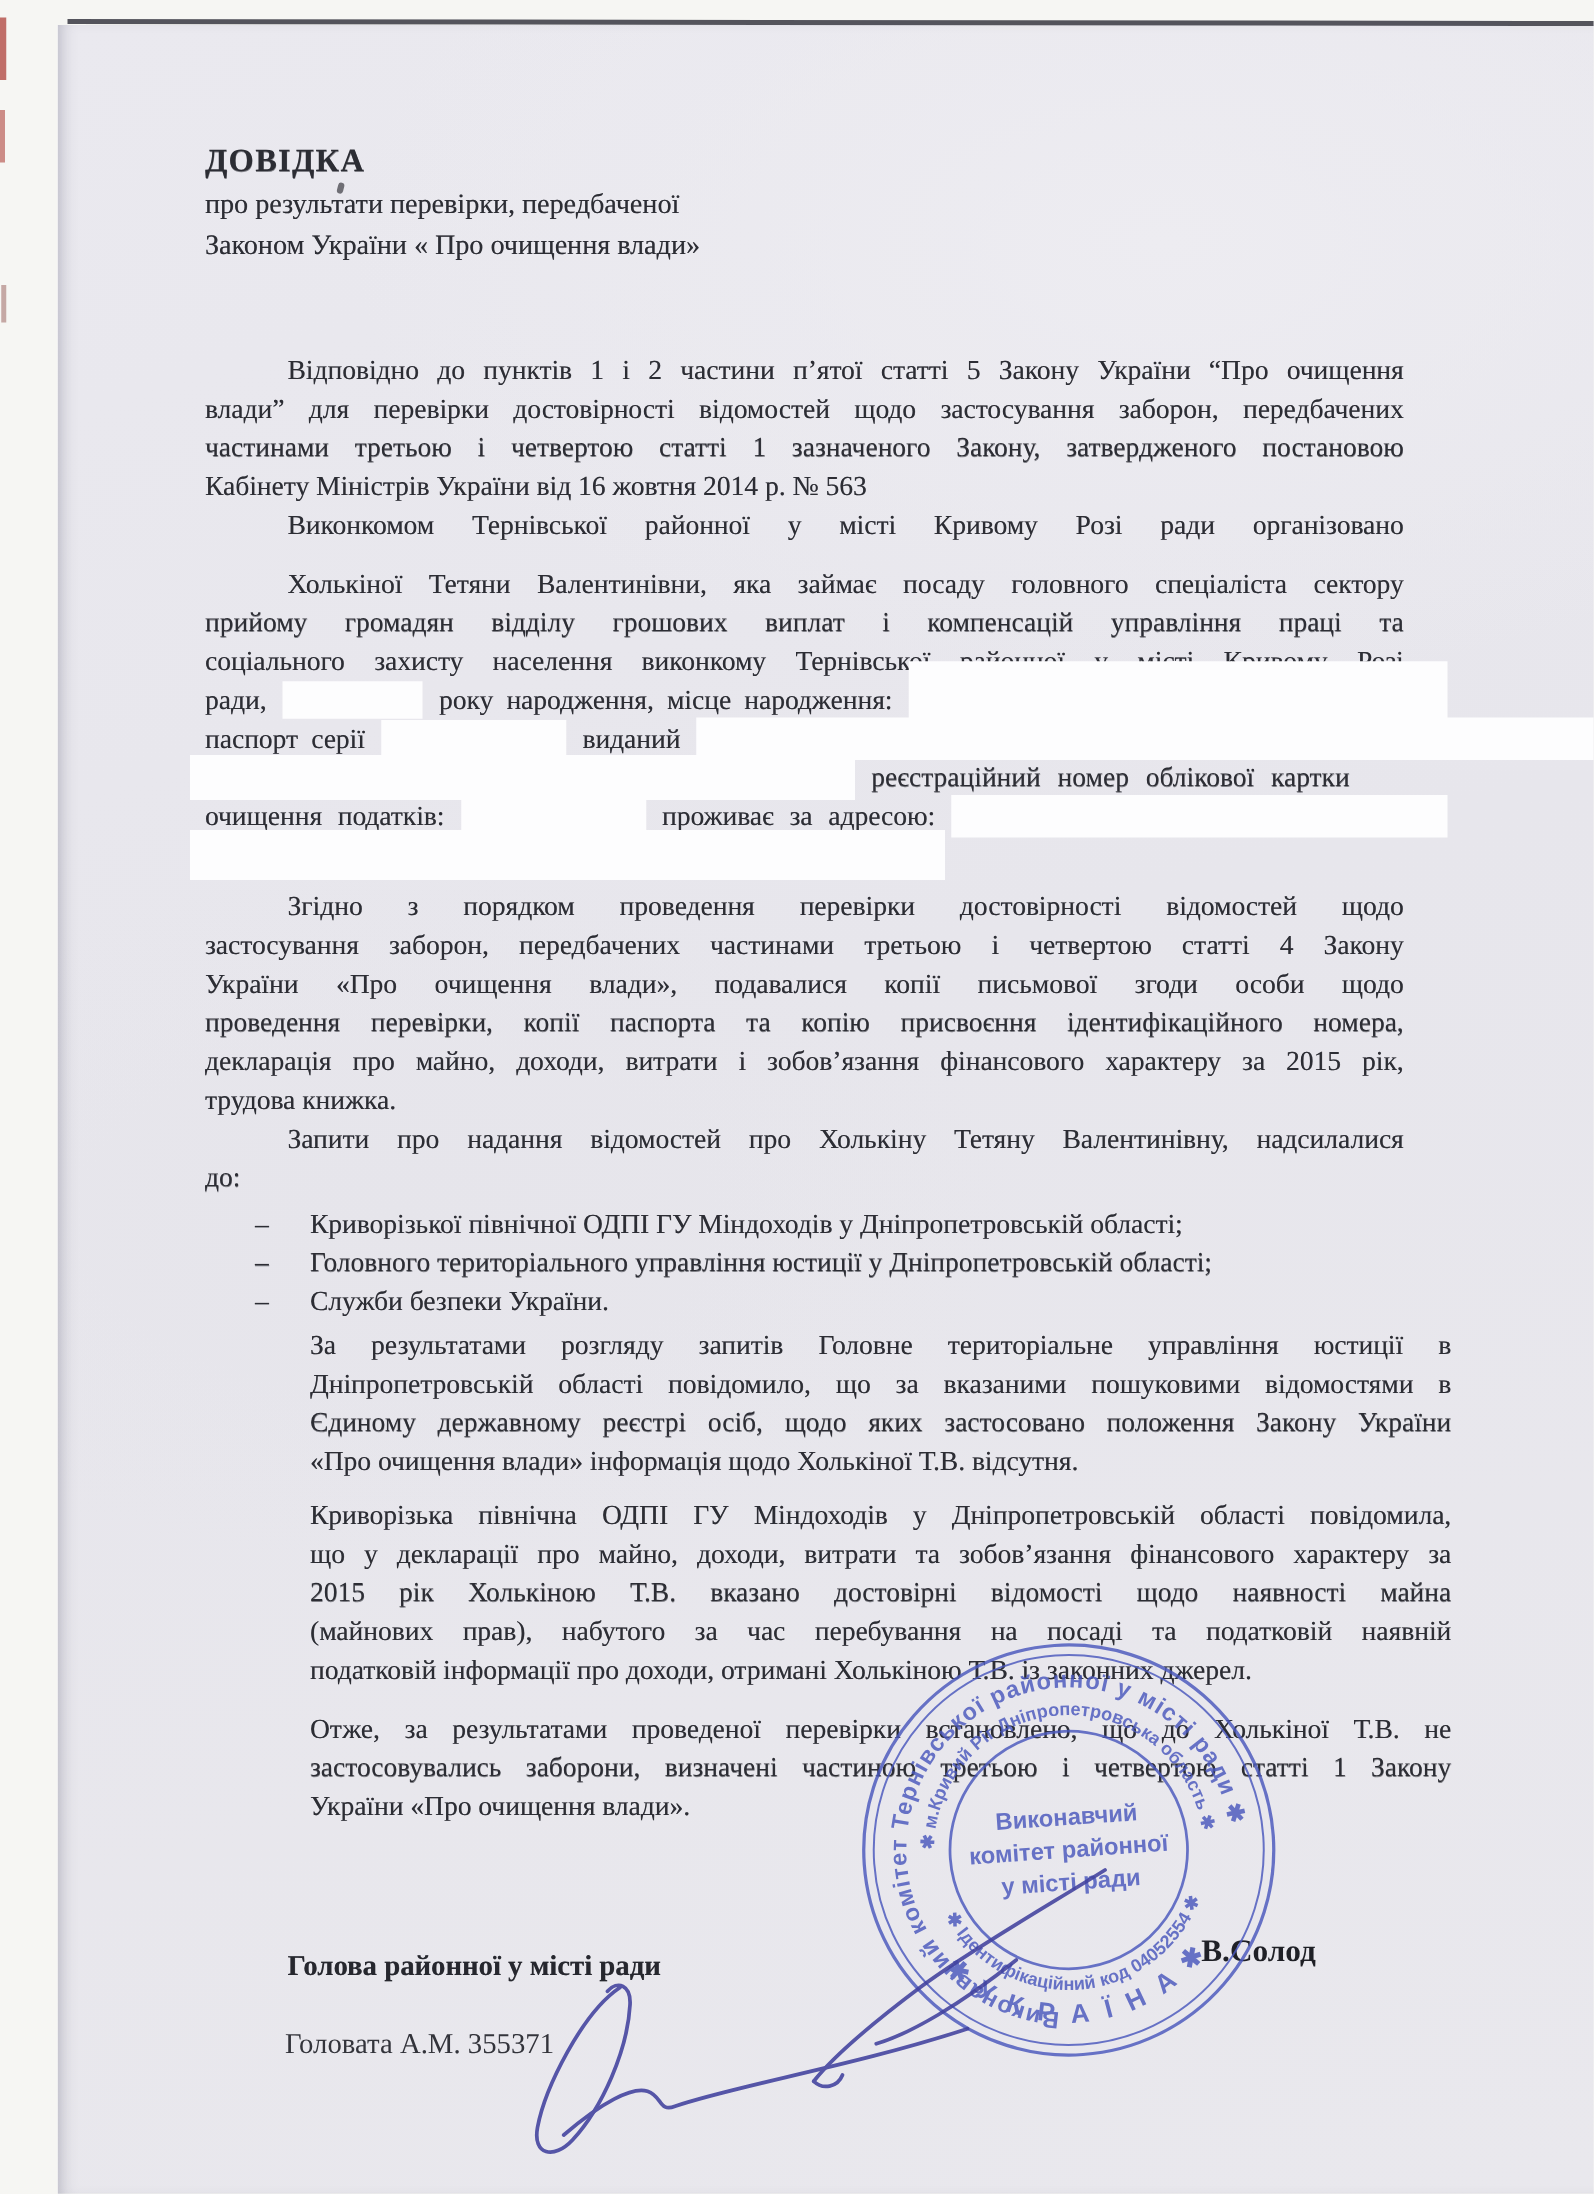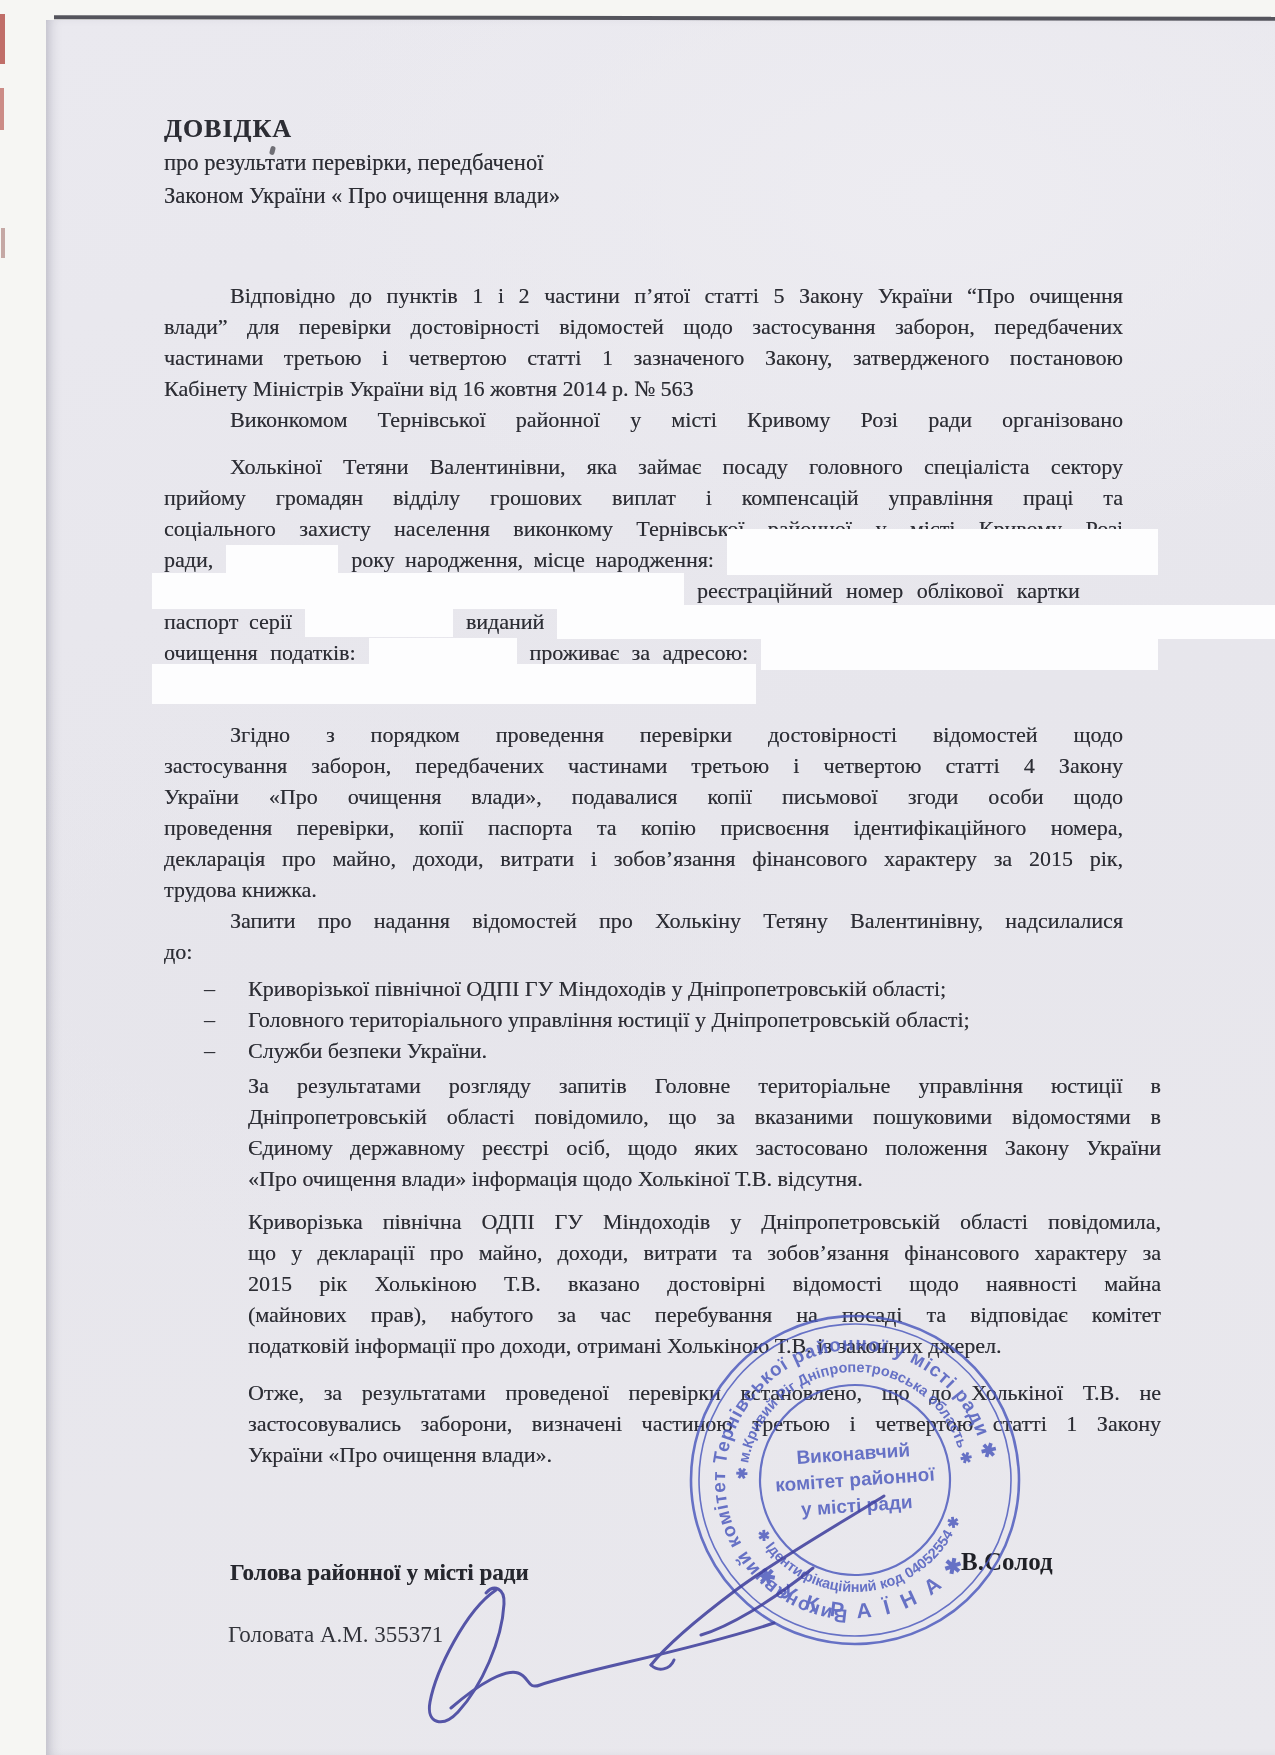--- a/index.html
+++ b/index.html
@@ -21,21 +21,21 @@
     text-shadow:0.2px 0.2px 0.35px rgba(44,45,52,.55);
   }
   .title-block{}
   .doc-title{font-size:26px;line-height:34px;font-weight:bold;letter-spacing:1px;}
   .doc-sub{font-size:22.5px;line-height:33px;}
   .para{text-align:justify;}
   .tl{text-align:justify;text-align-last:justify;}
   .tl.last{text-align-last:left;}
   .tl.just{text-align-last:justify;}
   .ind > div:first-child{text-indent:66px;}
-  .p1{margin-top:68px}.p2{}.p3{margin-top:16px}.p4{margin-top:20px}.p5{margin-top:0}
+  .p1{margin-top:68px}.p2{}.p3{margin-top:16px}.p4{margin-top:10px}.p5{margin-top:0}
   .dash-list{margin-top:6px;margin-left:40px;}
   .p6{margin-top:4px}.p7{margin-top:12px}.p8{margin-top:16px}
   .blk{margin-left:84px;margin-right:-38px;}
   .li{display:flex;line-height:31px;}
   .li .dash{width:44px;flex:none;}
   .rline{display:flex;align-items:center;height:31px;gap:13px;}
   .rline .t{white-space:pre;flex:none;}
   .rline .box{background:#fdfdfe;flex:none;}
   
   .overlay{position:absolute;left:0;top:0;width:100%;height:100%;pointer-events:none;}
@@ -84,29 +84,29 @@
       <div class="para ind p3">
           <div class="tl just">Холькіної Тетяни Валентинівни, яка займає посаду головного спеціаліста сектору</div>
           <div class="tl just">прийому громадян відділу грошових виплат і компенсацій управління праці та</div>
           <div class="tl just">соціального захисту населення виконкому Тернівської районної у місті Кривому Розі</div>
           <div class="rline" style="word-spacing: 5px;">
             <span class="t">ради,</span>
             <span class="box" style="width: 112px; height: 30px;"></span>
             <span class="t">року народження, місце народження:</span>
             <span class="box" style="flex: 1 1 auto; height: 46px; margin-right: -35px; align-self: flex-end;"></span>
           </div>
-          <div class="rline" style="word-spacing: 8px;">
-            <span class="box" style="width: 532px; height: 36px; margin-left: -12px;"></span>
-            <span class="t">реєстраційний номер облікової картки</span>
-          </div>
           <div class="rline" style="word-spacing: 5px;">
             <span class="t">паспорт серії</span>
             <span class="box" style="width: 148px; height: 30px;"></span>
             <span class="t">виданий</span>
             <span class="box" style="flex: 1 1 auto; height: 34px; margin-right: -152px;"></span>
+          </div>
+          <div class="rline" style="word-spacing: 8px;">
+            <span class="box" style="width: 532px; height: 36px; margin-left: -12px;"></span>
+            <span class="t">реєстраційний номер облікової картки</span>
           </div>
           <div class="rline" style="word-spacing: 7px;">
             <span class="t">очищення податків:</span>
             <span class="box" style="width: 148px; height: 30px;"></span>
             <span class="t">проживає за адресою:</span>
             <span class="box" style="flex: 1 1 auto; height: 34px; margin-right: -35px;"></span>
           </div>
           <div class="rline">
             <span class="box" style="width: 604px; height: 40px; margin-left: -12px;"></span>
           </div>
@@ -145,21 +145,21 @@
           <div class="tl">За результатами розгляду запитів Головне територіальне управління юстиції в</div>
           <div class="tl">Дніпропетровській області повідомило, що за вказаними пошуковими відомостями в</div>
           <div class="tl">Єдиному державному реєстрі осіб, щодо яких застосовано положення Закону України</div>
           <div class="tl last">«Про очищення влади» інформація щодо Холькіної Т.В. відсутня.</div>
         </div>
 
       <div class="para blk p7">
           <div class="tl">Криворізька північна ОДПІ ГУ Міндоходів у Дніпропетровській області повідомила,</div>
           <div class="tl">що у декларації про майно, доходи, витрати та зобов’язання фінансового характеру за</div>
           <div class="tl">2015 рік Холькіною Т.В. вказано достовірні відомості щодо наявності майна</div>
-          <div class="tl">(майнових прав), набутого за час перебування на посаді та відповідає комітет</div>
+          <div class="tl">(майнових прав), набутого за час перебування на посаді та податковій наявній</div>
           <div class="tl last">податковій інформації про доходи, отримані Холькіною Т.В. із законних джерел.</div>
         </div>
 
       <div class="para blk p8">
           <div class="tl">Отже, за результатами проведеної перевірки встановлено, що до Холькіної Т.В. не</div>
           <div class="tl">застосовувались заборони, визначені частиною третьою і четвертою статті 1 Закону</div>
           <div class="tl last">України «Про очищення влади».</div>
         </div>
     </div>
 

